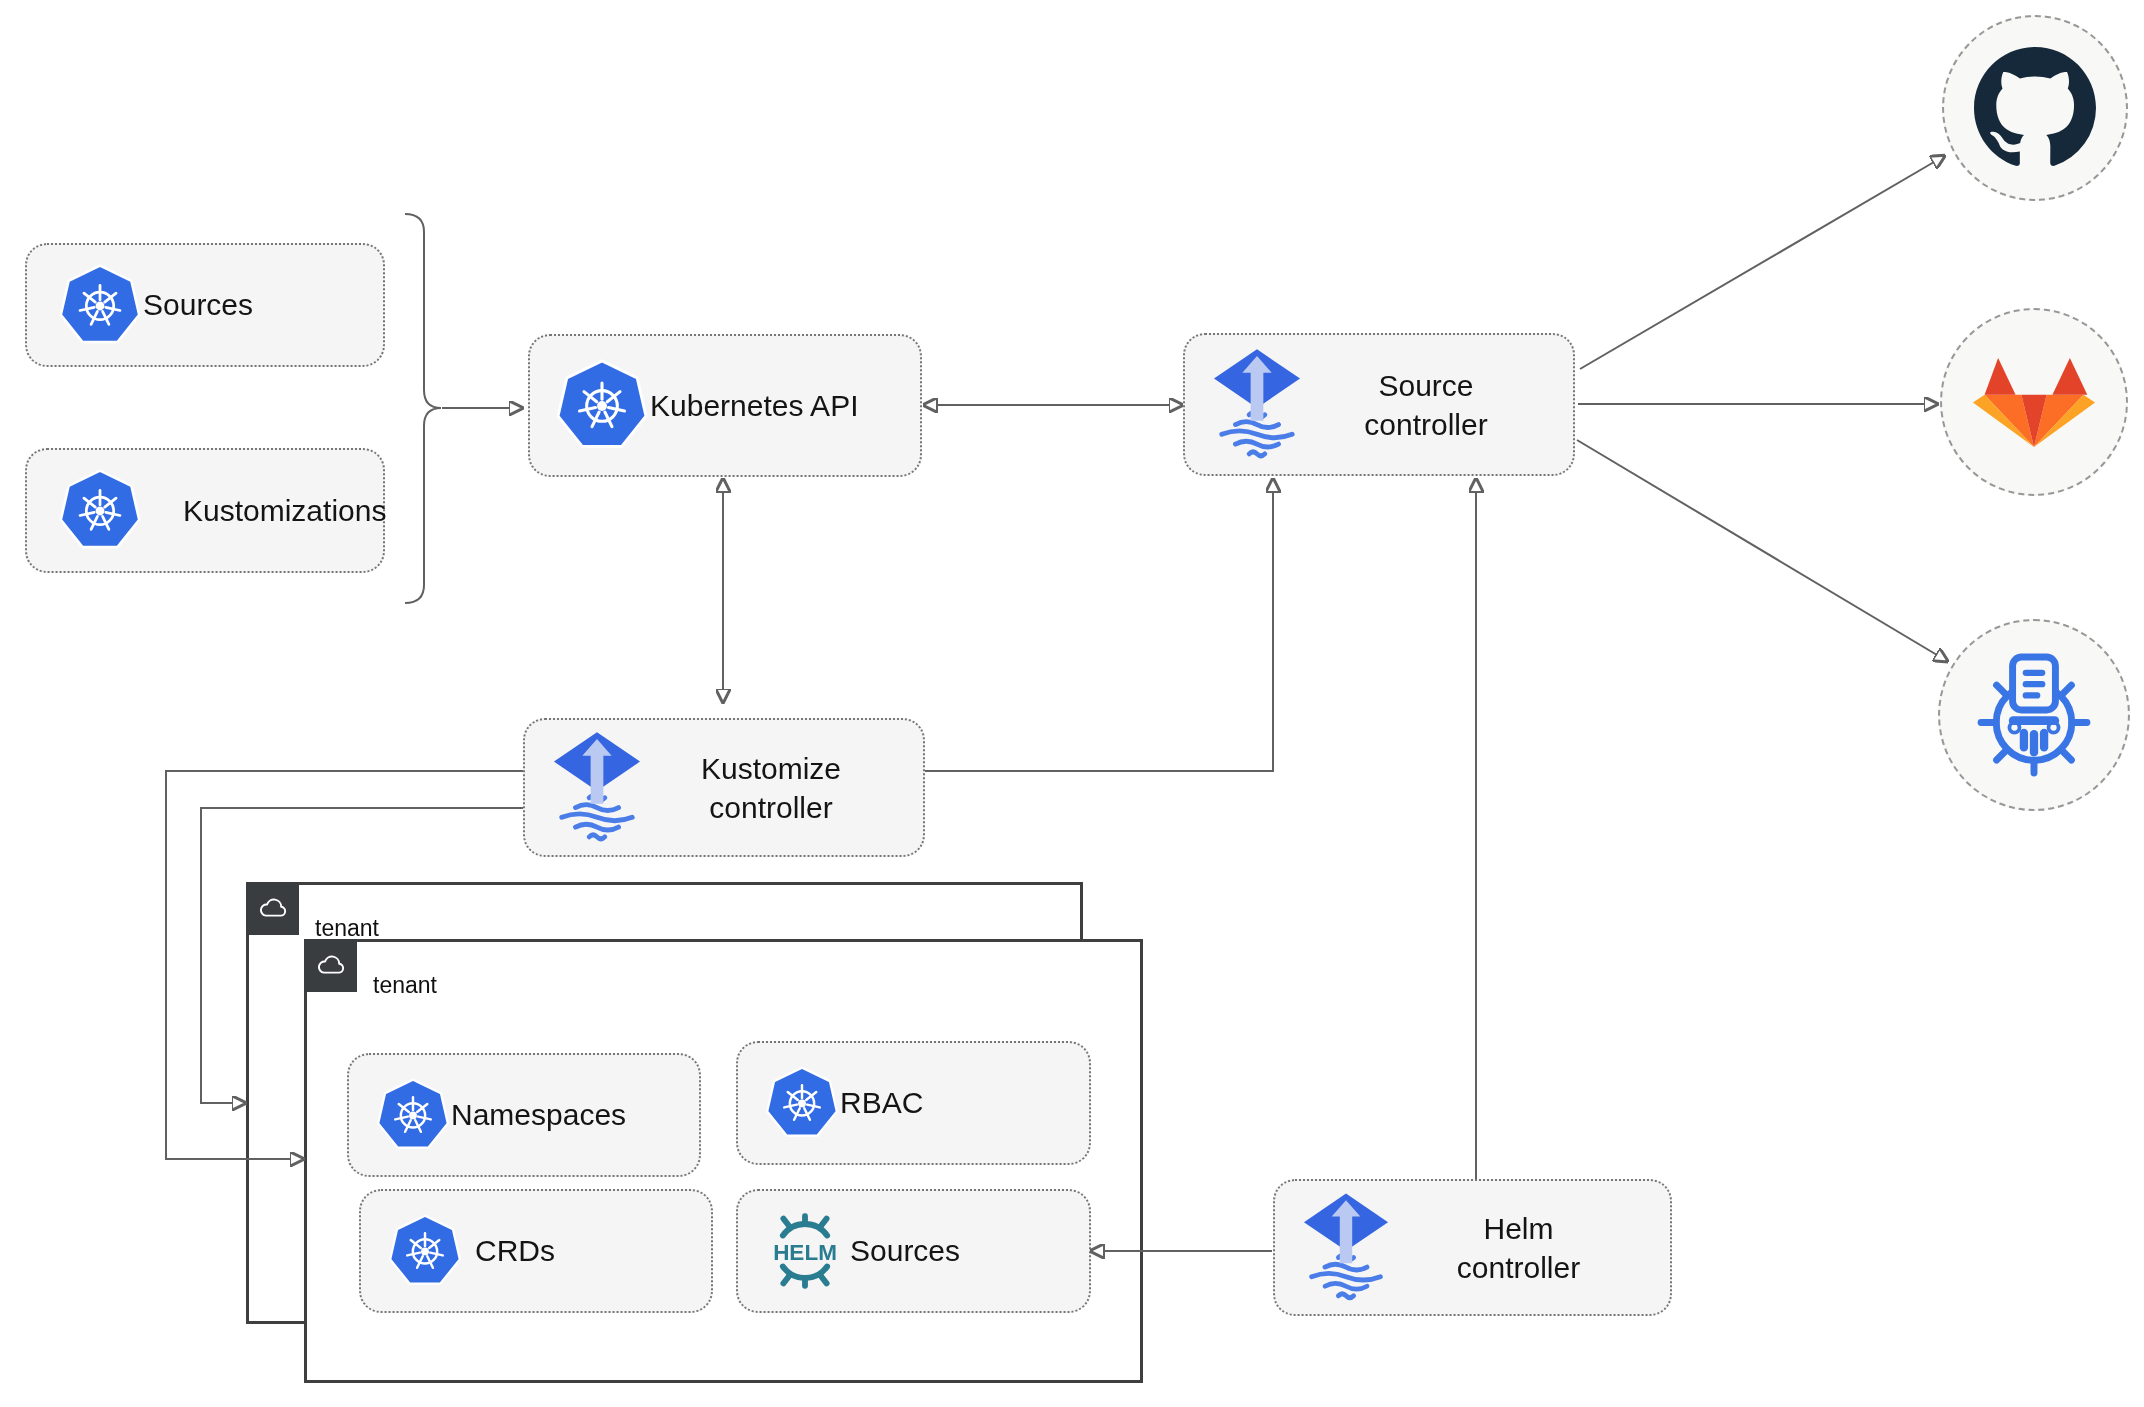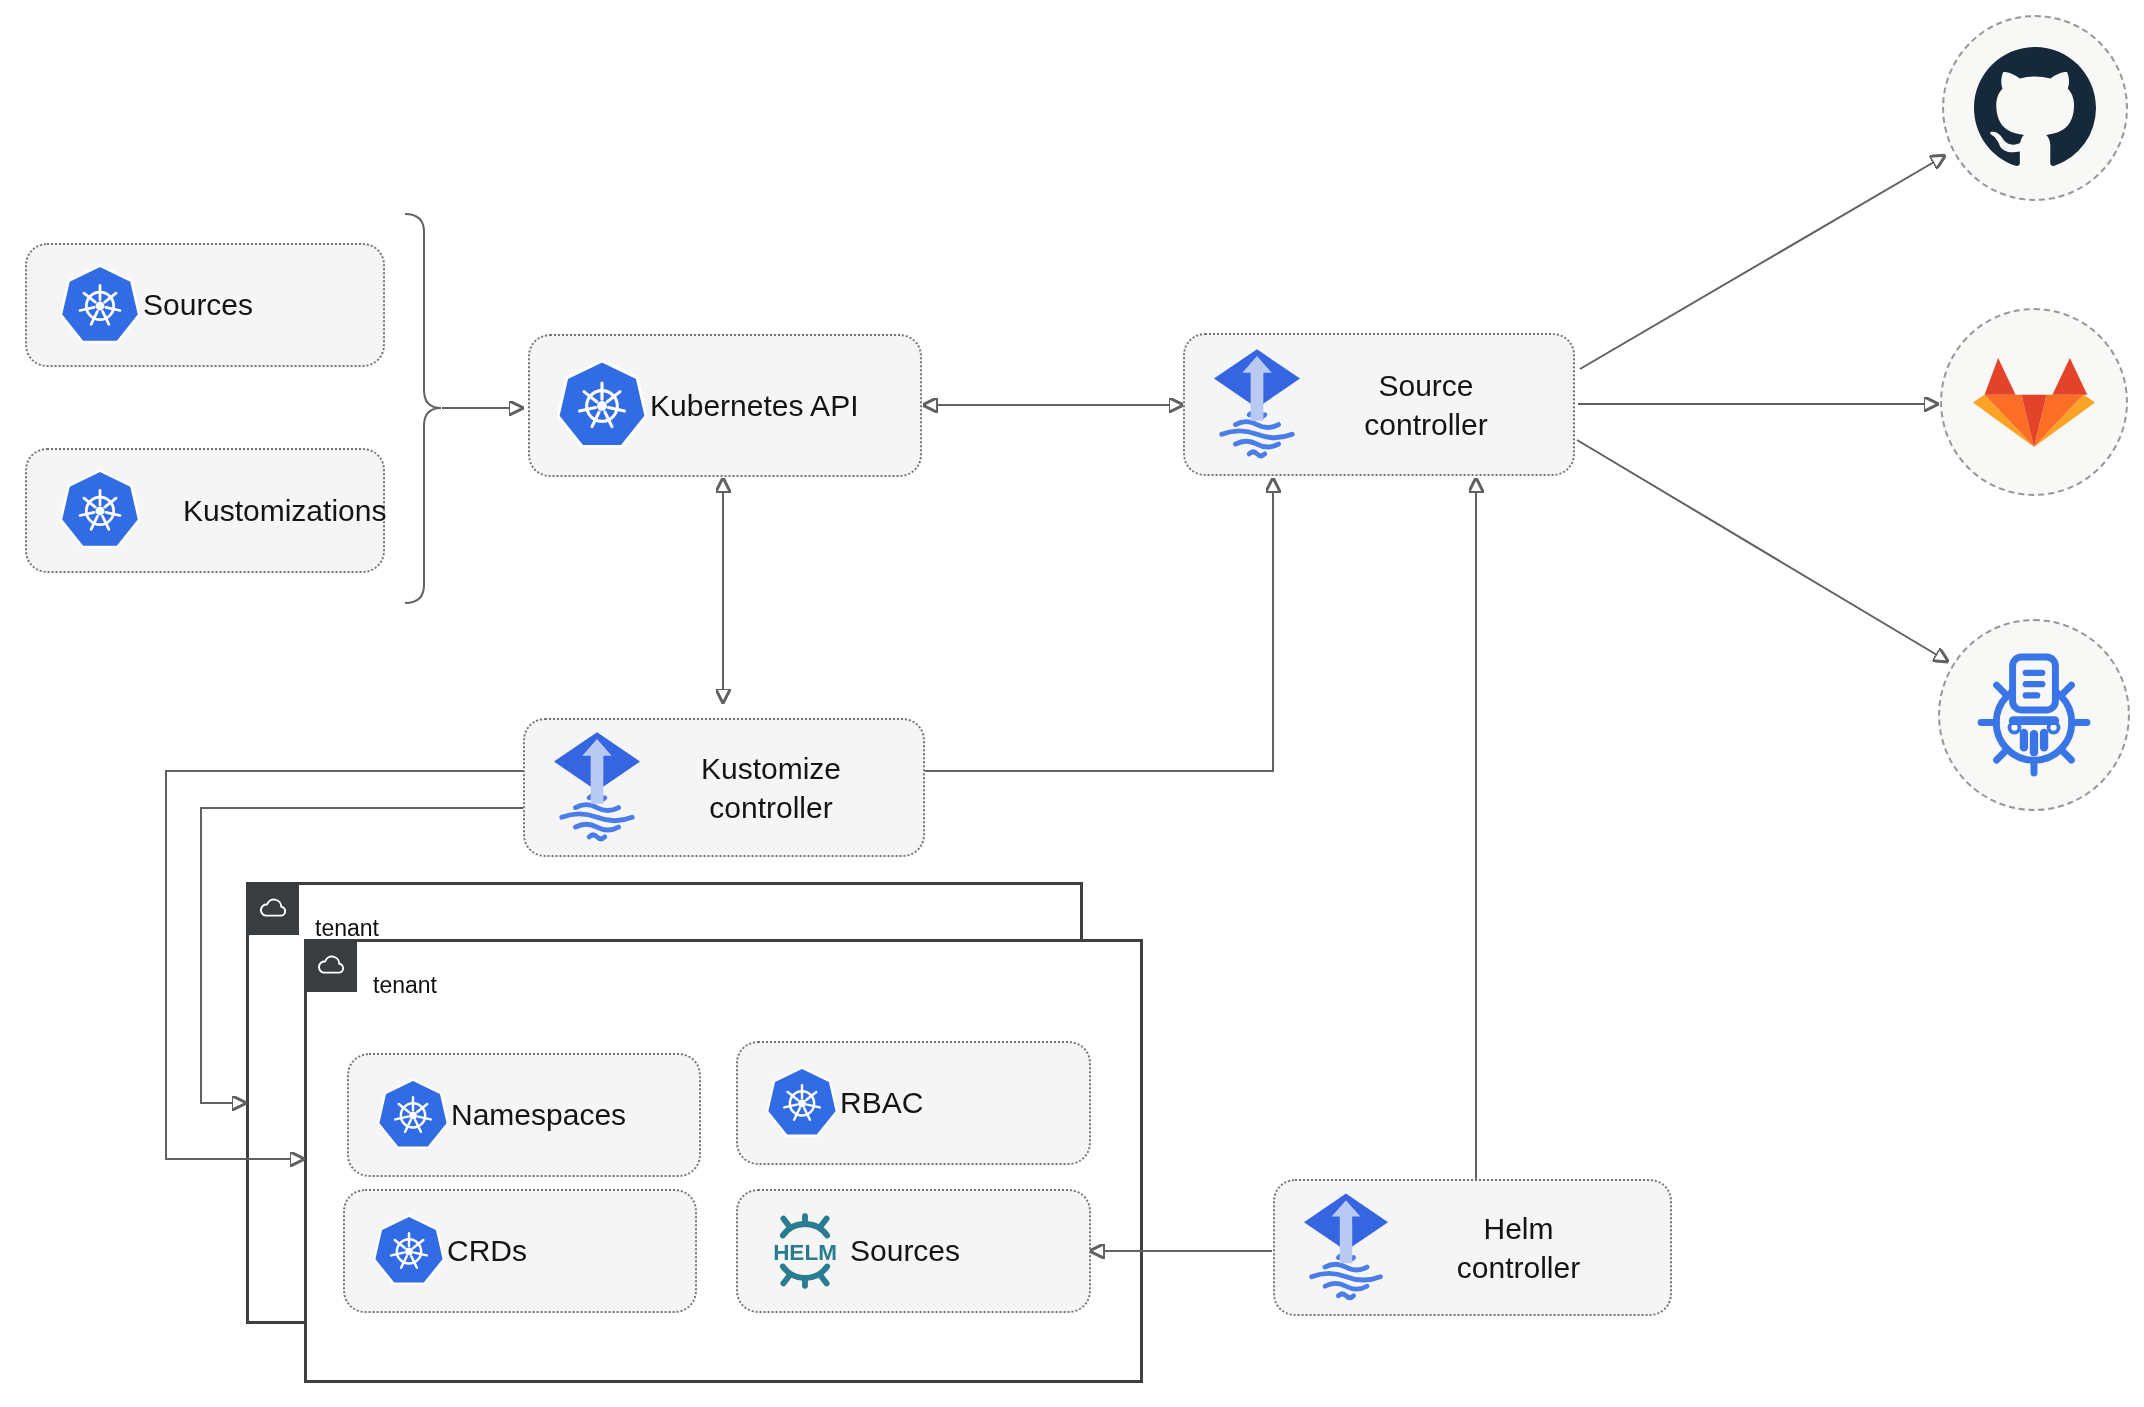--- a/index.html
+++ b/index.html
@@ -142,21 +142,21 @@
       <div class="lbl">Namespaces</div>
     </div>
 
     <div class="node" style="left:429px; top:99px; width:355px; height:124px;">
       <svg class="icon" width="76" height="74" style="margin-left:26px;">
           <use href="#sym-k8s"></use>
         </svg>
       <div class="lbl">RBAC</div>
     </div>
 
-    <div class="node" style="left:36px; top:247px; width:354px; height:124px;">
+    <div class="node" style="left:52px; top:247px; width:354px; height:124px;gap:12px;">
       <svg class="icon" width="76" height="74" style="margin-left:26px;">
           <use href="#sym-k8s"></use>
         </svg>
       <div class="lbl">CRDs</div>
     </div>
 
     <div class="node" style="left:429px; top:247px; width:355px; height:124px;">
       <svg class="icon" width="90" height="76" viewBox="0 0 100 84" style="margin-left:22px;">
         <use href="#sym-helm"></use>
         <text class="helm-word" x="50" y="51.5" text-anchor="middle" fill="#2a7d90">HELM</text>

